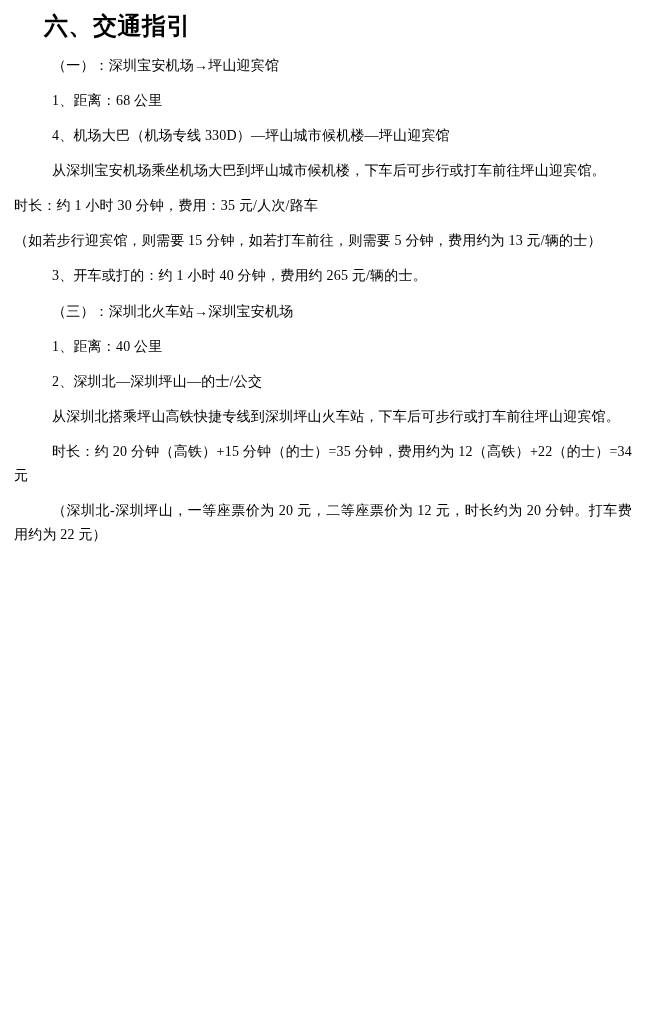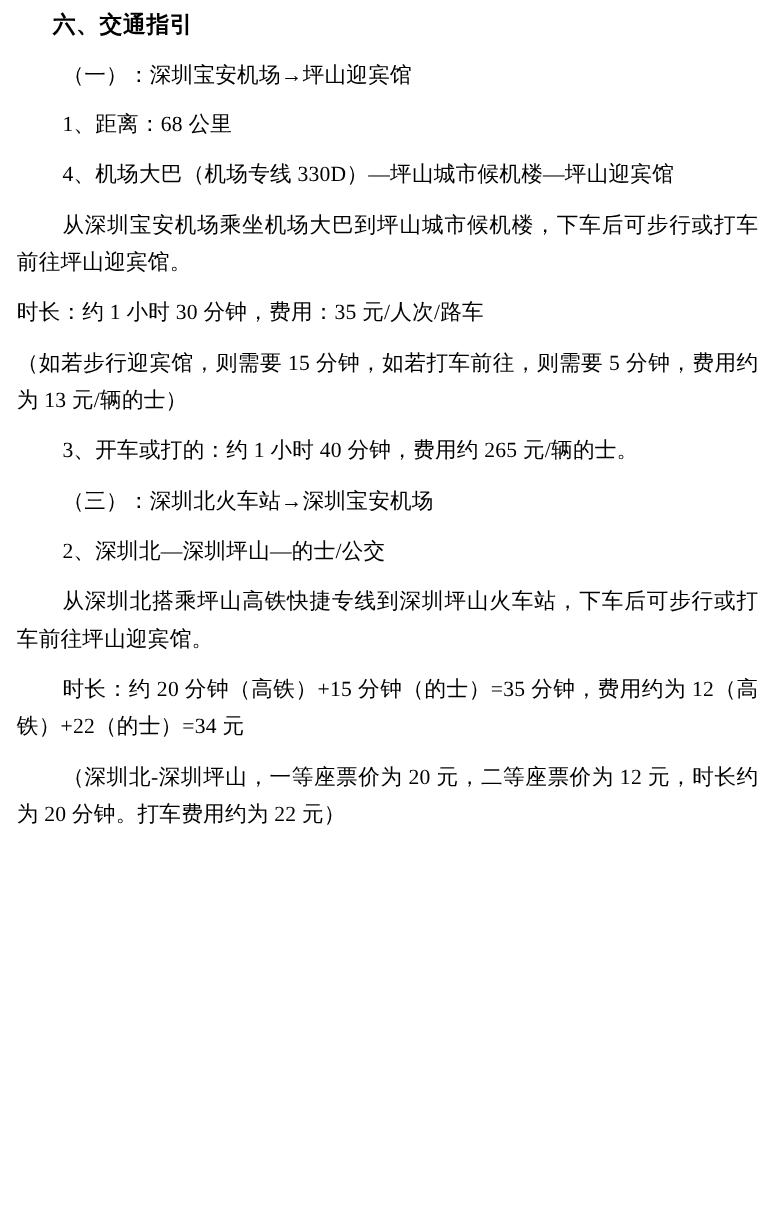--- a/index.html
+++ b/index.html
@@ -15,29 +15,29 @@
     overflow: hidden;
   }
   .page {
     width: 650px;
     height: 1024px;
     box-sizing: border-box;
     padding: 8px 18px 0 14px;
     position: relative;
   }
   .heading {
-    font-size: 19px;
+    font-size: 24px;
     font-weight: bold;
     line-height: 1.5;
     margin: 0 0 10px 0;
     padding-left: 30px;
     letter-spacing: 0.5px;
   }
   .para {
-    font-size: 18px;
+    font-size: 14px;
     line-height: 1.72;
     margin: 0 0 11px 0;
     text-align: justify;
     text-justify: inter-ideograph;
     letter-spacing: 0.2px;
   }
   .indent-2 {
     text-indent: 38px;
   }
   .indent-0 {
@@ -52,18 +52,19 @@
   <h1 class="heading">六、交通指引</h1>
 
   <p class="para indent-2">（一）：深圳宝安机场→坪山迎宾馆</p>
   <p class="para indent-2">1、距离：68 公里</p>
   <p class="para indent-2">4、机场大巴（机场专线 330D）—坪山城市候机楼—坪山迎宾馆</p>
   <p class="para indent-2">从深圳宝安机场乘坐机场大巴到坪山城市候机楼，下车后可步行或打车前往坪山迎宾馆。</p>
   <p class="para indent-0">时长：约 1 小时 30 分钟，费用：35 元/人次/路车</p>
   <p class="para indent-0">（如若步行迎宾馆，则需要 15 分钟，如若打车前往，则需要 5 分钟，费用约为 13 元/辆的士）</p>
   <p class="para indent-2">3、开车或打的：约 1 小时 40 分钟，费用约 265 元/辆的士。</p>
   <p class="para indent-2">（三）：深圳北火车站→深圳宝安机场</p>
+  <p class="para indent-2">1、距离：40 公里</p>
   <p class="para indent-2">2、深圳北—深圳坪山—的士/公交</p>
   <p class="para indent-2">从深圳北搭乘坪山高铁快捷专线到深圳坪山火车站，下车后可步行或打车前往坪山迎宾馆。</p>
   <p class="para indent-2">时长：约 20 分钟（高铁）+15 分钟（的士）=35 分钟，费用约为 12（高铁）+22（的士）=34 元</p>
   <p class="para indent-2">（深圳北-深圳坪山，一等座票价为 20 元，二等座票价为 12 元，时长约为 20 分钟。打车费用约为 22 元）</p>
 
 </div>
 
 </body></html>

